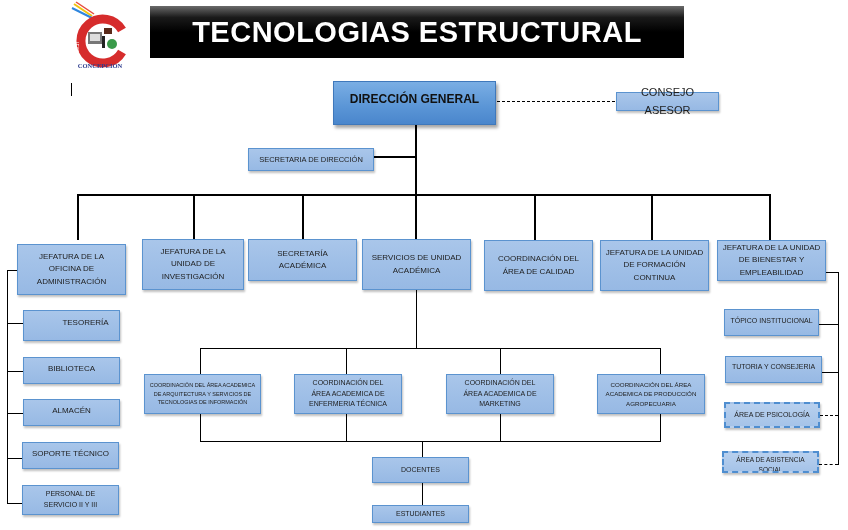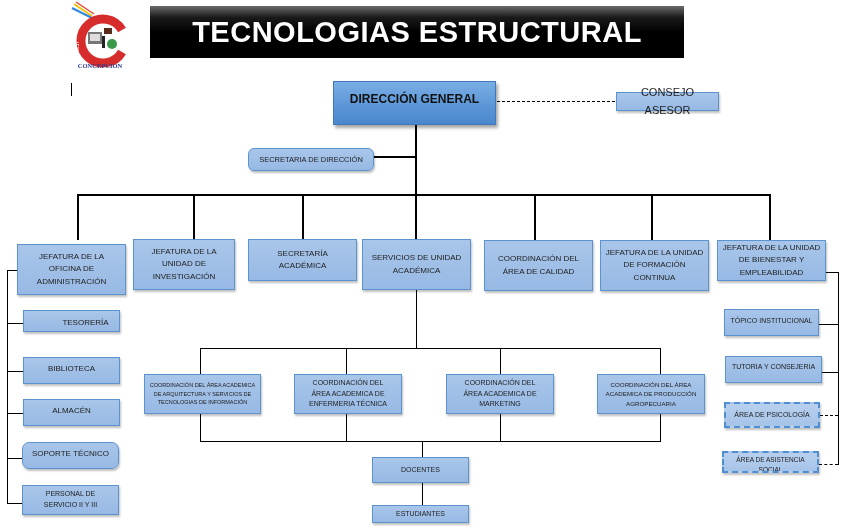--- a/index.html
+++ b/index.html
@@ -92,34 +92,34 @@
 
 <div class="line" style="left:826px;top:272px;width:12px;height:1px;"></div>
 <div class="line" style="left:838px;top:272px;width:1px;height:193px;"></div>
 <div class="line" style="left:818px;top:324px;width:20px;height:1px;"></div>
 <div class="line" style="left:822px;top:372px;width:16px;height:1px;"></div>
 <div class="dash-h" style="left:820px;top:415px;width:18px;"></div>
 <div class="dash-h" style="left:819px;top:464px;width:19px;"></div>
 
 <div class="main-box">DIRECCIÓN GENERAL</div>
 <div class="box" style="left:616px;top:92px;width:103px;height:19px;font-size:11px;">CONSEJO ASESOR</div>
-<div class="box" style="left:248px;top:148px;width:126px;height:23px;font-size:7.5px;border-radius:6px;">SECRETARIA DE DIRECCIÓN</div>
+<div class="box" style="left:248px;top:148px;width:126px;height:23px;font-size:7.5px;">SECRETARIA DE DIRECCIÓN</div>
 
 <div class="box" style="left:17px;top:244px;width:109px;height:51px;">JEFATURA DE LA OFICINA  DE ADMINISTRACIÓN</div>
-<div class="box" style="left:133px;top:239px;width:102px;height:51px;">JEFATURA DE LA UNIDAD DE INVESTIGACIÓN</div>
+<div class="box" style="left:142px;top:239px;width:102px;height:51px;">JEFATURA DE LA UNIDAD DE INVESTIGACIÓN</div>
 <div class="box" style="left:248px;top:239px;width:109px;height:42px;">SECRETARÍA ACADÉMICA</div>
 <div class="box" style="left:362px;top:239px;width:109px;height:51px;">SERVICIOS DE UNIDAD ACADÉMICA</div>
 <div class="box" style="left:484px;top:240px;width:109px;height:51px;">COORDINACIÓN DEL ÁREA DE CALIDAD</div>
 <div class="box" style="left:600px;top:240px;width:109px;height:51px;">JEFATURA DE LA UNIDAD DE FORMACIÓN CONTINUA</div>
 <div class="box" style="left:717px;top:240px;width:109px;height:41px;">JEFATURA DE LA UNIDAD DE BIENESTAR Y EMPLEABILIDAD</div>
 
-<div class="box" style="left:23px;top:310px;width:97px;height:22px;align-items:flex-start;padding-top:6px;padding-left:32px;">TESORERÍA</div>
+<div class="box" style="left:23px;top:310px;width:97px;height:31px;align-items:flex-start;padding-top:6px;padding-left:32px;">TESORERÍA</div>
 <div class="box" style="left:23px;top:357px;width:97px;height:27px;align-items:flex-start;padding-top:5px;">BIBLIOTECA</div>
 <div class="box" style="left:23px;top:399px;width:97px;height:27px;align-items:flex-start;padding-top:5px;">ALMACÉN</div>
-<div class="box" style="left:22px;top:442px;width:97px;height:27px;align-items:flex-start;padding-top:5px;border-radius:7px;">SOPORTE TÉCNICO</div>
+<div class="box" style="left:22px;top:442px;width:97px;height:27px;align-items:flex-start;padding-top:5px;">SOPORTE TÉCNICO</div>
 <div class="box" style="left:22px;top:485px;width:97px;height:30px;font-size:7px;padding:0 12px;">PERSONAL DE SERVICIO II Y III</div>
 
 <div class="box small" style="left:144px;top:374px;width:117px;height:40px;">COORDINACIÓN DEL ÁREA ACADEMICA DE ARQUITECTURA Y SERVICIOS DE TECNOLOGIAS DE INFORMACIÓN</div>
 <div class="box med" style="left:294px;top:374px;width:108px;height:40px;padding:0 10px;">COORDINACIÓN DEL ÁREA ACADEMICA DE ENFERMERIA TÉCNICA</div>
 <div class="box med" style="left:446px;top:374px;width:108px;height:40px;padding:0 12px;">COORDINACIÓN DEL ÁREA ACADEMICA DE MARKETING</div>
 <div class="box" style="left:597px;top:374px;width:108px;height:40px;font-size:6.2px;padding:0 6px;">COORDINACIÓN  DEL ÁREA ACADEMICA DE PRODUCCIÓN AGROPECUARIA</div>
 
 <div class="box" style="left:372px;top:457px;width:97px;height:26px;font-size:7px;">DOCENTES</div>
 <div class="box" style="left:372px;top:505px;width:97px;height:18px;font-size:7px;">ESTUDIANTES</div>
 

